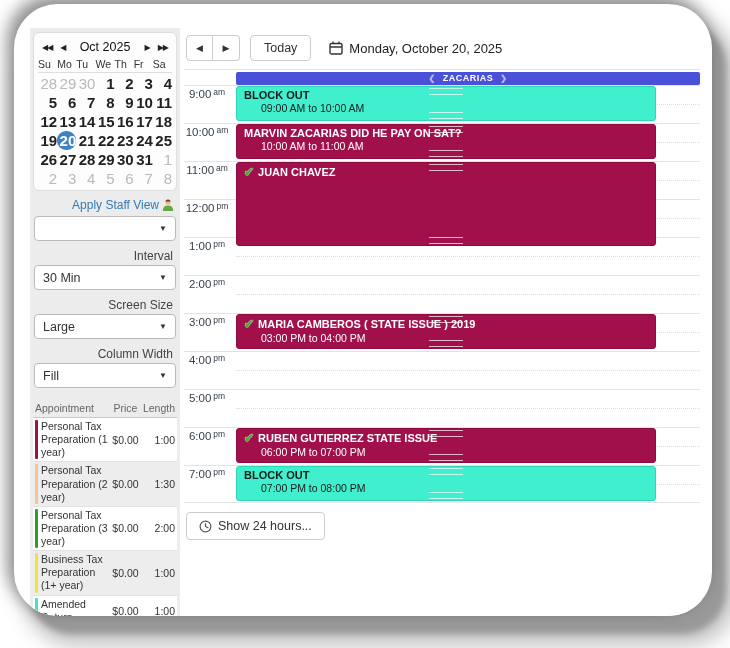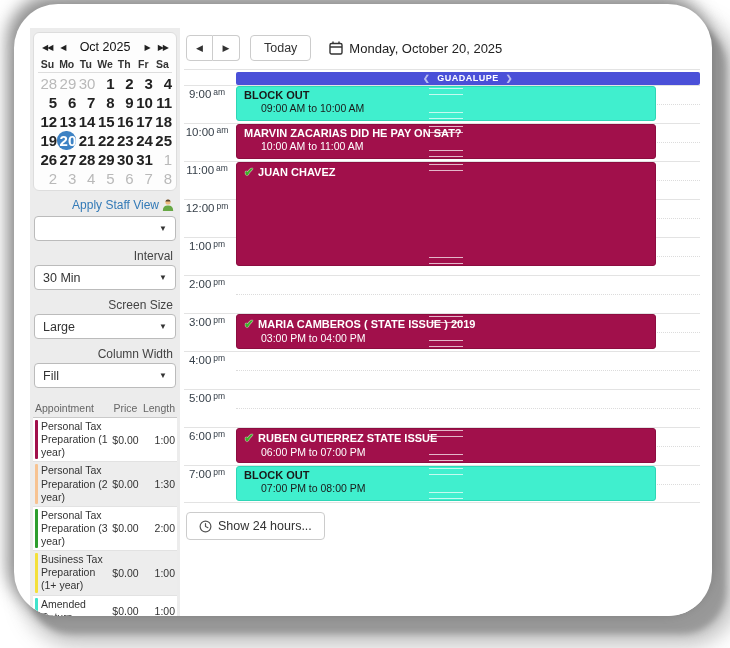--- a/index.html
+++ b/index.html
@@ -17,21 +17,21 @@
   
   .sidebar { width:150px; background:#ececec; padding:4px 3px 10px 3px; flex:none; }
 
   .minical { background:#fdfdfd; border:1px solid #ddd; border-radius:6px;
     padding:3px 4px 2px 4px; }
   .mc-nav { display:flex; align-items:center; height:22px; font-size:12.5px; color:#111; }
   .mc-nav .arr { font-size:8px; color:#222; padding:2px 4px; cursor:pointer; letter-spacing:-1px; }
   .mc-title { flex:1; text-align:center; font-size:12.5px; color:#111; }
   .mc-days { display:grid; grid-template-columns:repeat(7,1fr); border-bottom:1px solid #ddd;
     padding-bottom:2px; margin-bottom:1px; }
-  .mc-days span { font-size:10.5px; font-weight:700; color:#333; text-align:center; }
+  .mc-days span { font-size:10.5px; font-weight:400; color:#333; }
   .mc-grid { display:grid; grid-template-columns:repeat(7,1fr); }
   .mc-cell { height:19px; line-height:19px; text-align:right; font-size:15px;
     font-weight:700; color:#222; border-radius:3px; cursor:pointer; }
   .mc-cell.muted { color:#b9b9b9; font-weight:400; }
   .mc-cell.selected { background:#3d82c4; color:#fff;border-radius:9px; }
 
   .staff-row { display:flex; justify-content:flex-end; align-items:center;
     margin:7px 2px 4px 0; gap:2px; }
   .staff-link { color:#337ab7; font-size:12px; text-decoration:none; }
 
@@ -257,21 +257,21 @@
             <line x1="1" y1="6" x2="13" y2="6" stroke="#333" stroke-width="1.4"></line>
             <line x1="4" y1="0.5" x2="4" y2="3" stroke="#333" stroke-width="1.4"></line>
             <line x1="10" y1="0.5" x2="10" y2="3" stroke="#333" stroke-width="1.4"></line>
           </svg>
           <span class="date-txt">Monday, October 20, 2025</span>
         </div>
       </div>
 
       <div class="resource-wrap">
         <div class="resource-bar" id="resource-bar" style="background: rgb(74, 80, 216);">
-          <span class="chev">❮</span><span>GUADALUPE</span><span class="chev">❯</span>
+          <span class="chev">❮</span><span>ZACARIAS</span><span class="chev">❯</span>
         </div>
       </div>
 
       <div class="grid" id="grid">
         <div class="hour-row">
             <div class="hour-label">9:00<span class="mer">am</span></div>
           </div>
           <div class="hour-row">
             <div class="hour-label">10:00<span class="mer">am</span></div>
           </div>
@@ -304,21 +304,21 @@
           </div>
           <div class="events" id="events">
             <div class="event blockout" style="top: 1px; height: 35px;">
               <div class="ev-title">BLOCK OUT</div>
               <div class="ev-time">09:00 AM to 10:00 AM</div>
             </div>
             <div class="event appt" style="top: 39px; height: 35px;">
               <div class="ev-title">MARVIN ZACARIAS DID HE PAY ON SAT?</div>
               <div class="ev-time">10:00 AM to 11:00 AM</div>
             </div>
-            <div class="event appt" style="top: 77px; height: 104px;">
+            <div class="event appt" style="top: 77px; height: 84px;">
               <div class="ev-title"><span class="check">✔</span>JUAN CHAVEZ</div>
             </div>
             <div class="event appt" style="top: 229px; height: 35px;">
               <div class="ev-title"><span class="check">✔</span>MARIA CAMBEROS ( STATE ISSUE ) 2019</div>
               <div class="ev-time">03:00 PM to 04:00 PM</div>
             </div>
             <div class="event appt" style="top: 343px; height: 35px;">
               <div class="ev-title"><span class="check">✔</span>RUBEN GUTIERREZ STATE ISSUE</div>
               <div class="ev-time">06:00 PM to 07:00 PM</div>
             </div>

